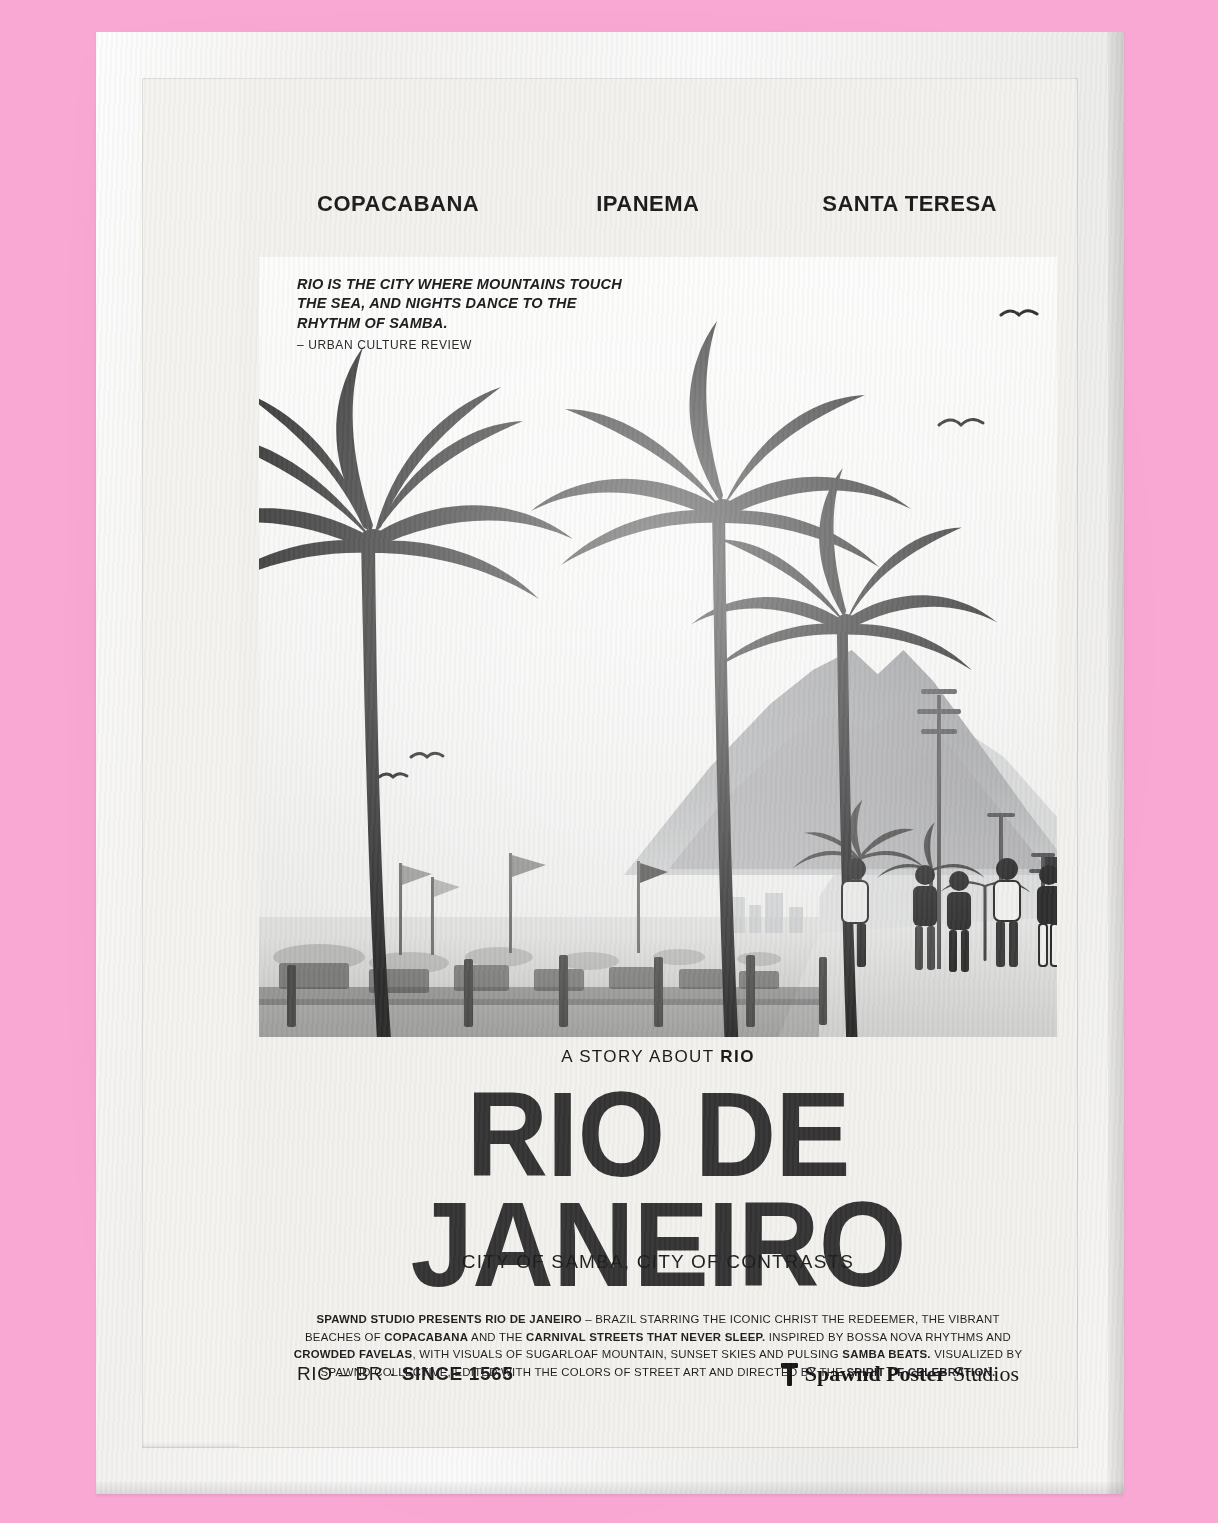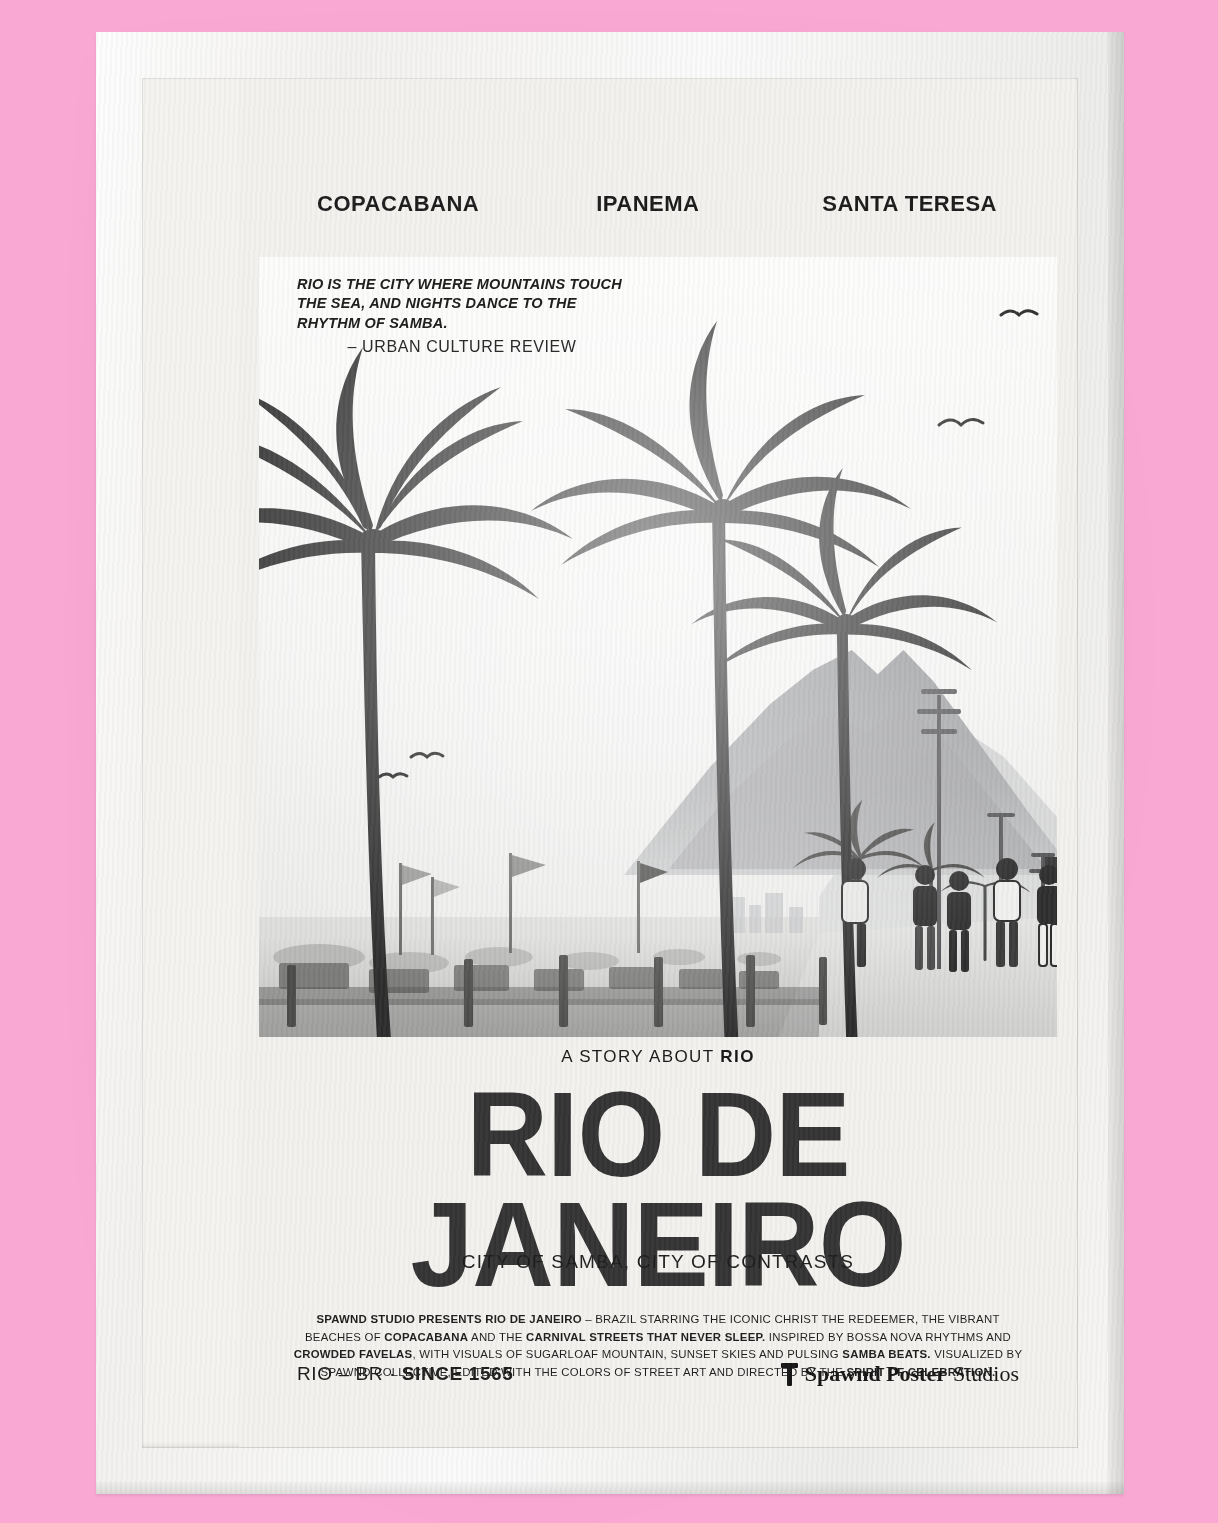--- a/index.html
+++ b/index.html
@@ -123,25 +123,24 @@
     font-style: italic;
     font-weight: bold;
     font-size: 14.5px;
     line-height: 1.33;
     color: #20201f;
     letter-spacing: 0.2px;
     text-transform: uppercase;
   }
   .quote-attr {
     margin-top: 5px;
-    font-size: 16px;
+    font-size: 12px;
     letter-spacing: 0.6px;
     color: #2a2a2a;
     text-transform: uppercase;
-    text-align: center;
   }
 
   
   .photo {
     position: absolute;
     left: 20px;
     top: 178px;
     width: 798px;
     height: 780px;
     overflow: hidden;

